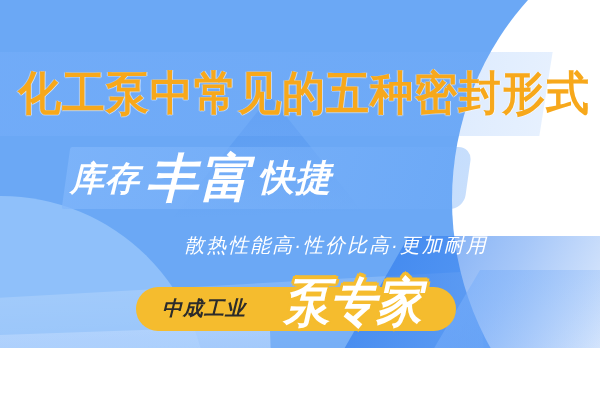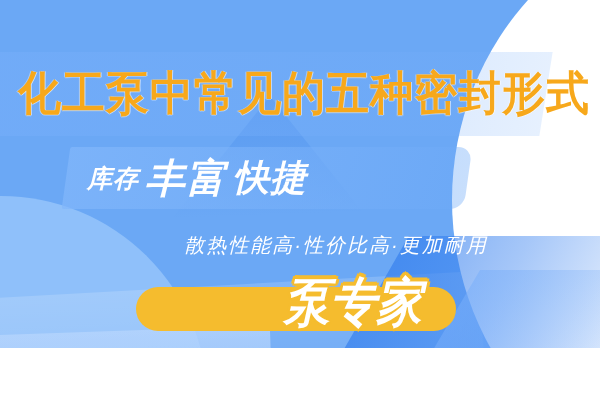--- a/index.html
+++ b/index.html
@@ -166,22 +166,22 @@
     align-items: center;
     gap: 16px;
     font-size: 40px;
     font-weight: 700;
     font-style: italic;
     color: #ffffff;
     letter-spacing: 1px;
     line-height: 1;
     white-space: nowrap;
   }
-  .subhead .part-a { font-size: 25px; margin-left: 17px; }
-  .subhead .part-b { font-size: 40px; margin-left: -10px; }
+  .subhead .part-a { font-size: 34px; }
+  .subhead .part-b { font-size: 52px; margin-left: -10px; }
   .subhead .part-c { font-size: 33px; }
   .subhead .part-d { font-size: 36px; margin-left: -10px; }
 
   .tagline {
     position: absolute;
     left: 0;
     top: 232px;
     width: 600px;
     text-align: center;
     font-size: 20px;
@@ -264,17 +264,18 @@
     <div class="subhead">
       <span class="part-a">库存</span>
       <span class="part-b">丰富</span>
       <span class="part-d">快捷</span>
     </div>
 
     <div class="tagline">散热性能高·性价比高·更加耐用</div>
 
     <div class="badge-wrap">
       <div class="badge-pill"></div>
+      <div class="badge-company">中成工业</div>
       <div class="badge-expert">泵专家</div>
     </div>
 
   </div>
 </div>
 
 </body></html>

